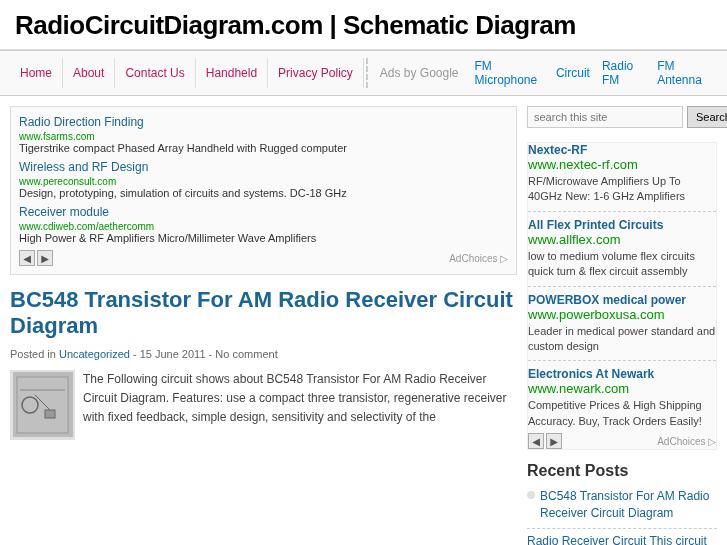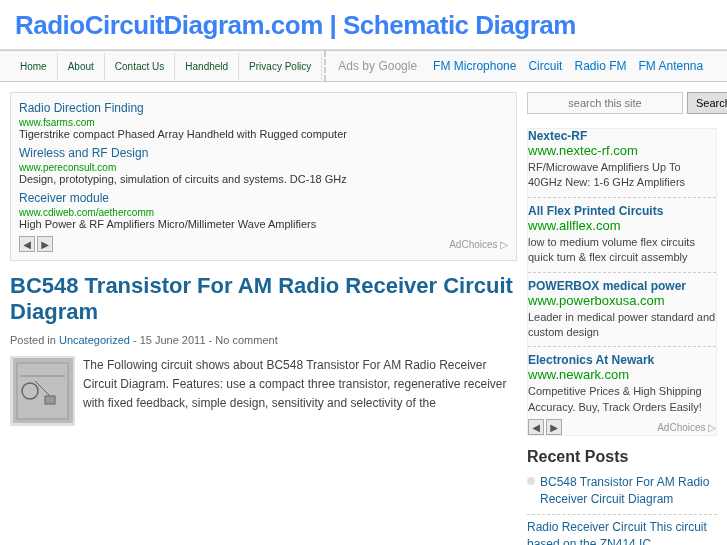--- a/index.html
+++ b/index.html
@@ -1,25 +1,25 @@
 <!DOCTYPE html>
 <html><head>
   <meta charset="utf-8">
   <style>
     * { margin: 0; padding: 0; box-sizing: border-box; }
     body { font-family: Arial, sans-serif; font-size: 13px; background: #fff; color: #333; width: 727px; }
 
     
     #header { padding: 10px 15px 8px 15px; border-bottom: 1px solid #ddd; }
-    #header h1 { font-size: 26px; font-weight: bold; color: #3b82f6; letter-spacing: -0.5px; }
+    #header h1 { font-size: 26px; font-weight: bold; color: #000000; letter-spacing: -0.5px; }
     #header p { font-size: 12px; color: #666; margin-top: 2px; }
 
     
     #nav { display: flex; align-items: center; border-top: 1px solid #ccc; border-bottom: 1px solid #ccc; padding: 0 10px; background: #f9f9f9; }
-    .nav-item { padding: 8px 10px; font-size: 10px; color: #14532d; cursor: pointer; border-right: 1px solid #ddd; white-space: nowrap; }
+    .nav-item { padding: 8px 10px; font-size: 12px; color: #be185d; cursor: pointer; border-right: 1px solid #ddd; white-space: nowrap; }
     .nav-ads { padding: 8px 10px; font-size: 12px; color: #999; white-space: nowrap; }
     .nav-ad-link { color: #0077cc; cursor: pointer; font-size: 12px; padding: 8px 6px; }
     .nav-divider { border-right: 2px dashed #ccc; height: 30px; margin: 0 2px; }
 
     
     #layout { display: flex; padding: 10px; gap: 10px; }
     #main { flex: 1; min-width: 0; }
     #sidebar { width: 190px; flex-shrink: 0; }
 
     
@@ -34,21 +34,21 @@
     
     .article-title { font-size: 22px; color: #1a6496; font-weight: bold; margin-bottom: 8px; line-height: 1.2; }
     .article-meta { font-size: 11px; color: #666; margin-bottom: 10px; }
     .article-meta a { color: #1a6496; }
     .article-body { font-size: 12px; line-height: 1.6; color: #444; }
     .article-thumb { float: left; width: 65px; height: 70px; background: #e0e0e0; margin-right: 8px; margin-bottom: 4px; display: flex; align-items: center; justify-content: center; }
     .article-thumb-inner { width: 60px; height: 65px; background: #bbb; display: flex; align-items: center; justify-content: center; font-size: 9px; color: #555; }
 
     
     .sidebar-search { display: flex; gap: 4px; margin-bottom: 14px; }
-    .sidebar-search input { flex: 1; border: 1px solid #ccc; padding: 4px 6px; font-size: 11px; color: #999; background: #f9f9f9; text-align: center; }
+    .sidebar-search input { flex: 1; border: 1px solid #ccc; padding: 4px 6px; font-size: 11px; color: #999; background: #f9f9f9; }
     .sidebar-search button { background: #e0e0e0; border: 1px solid #aaa; padding: 4px 8px; font-size: 11px; cursor: pointer; }
 
     .sidebar-ad-block { border: 1px solid #eee; padding: 0; margin-bottom: 12px; background: #fafafa; font-size: 11px; }
     .sidebar-ad-link { color: #1a6496; font-size: 12px; font-weight: bold; display: block; }
     .sidebar-ad-url { color: #090; font-size: 13px; display: block; margin-bottom: 2px; }
     .sidebar-ad-desc { color: #444; font-size: 11px; display: block; margin-bottom: 4px; line-height: 1.4; }
     .sidebar-sep { border-top: 1px dashed #ccc; margin: 6px 0; }
 
     .recent-posts-title { font-size: 16px; color: #333; font-weight: bold; margin-bottom: 8px; }
     .recent-post-item { display: flex; align-items: flex-start; gap: 5px; margin-bottom: 6px; }

